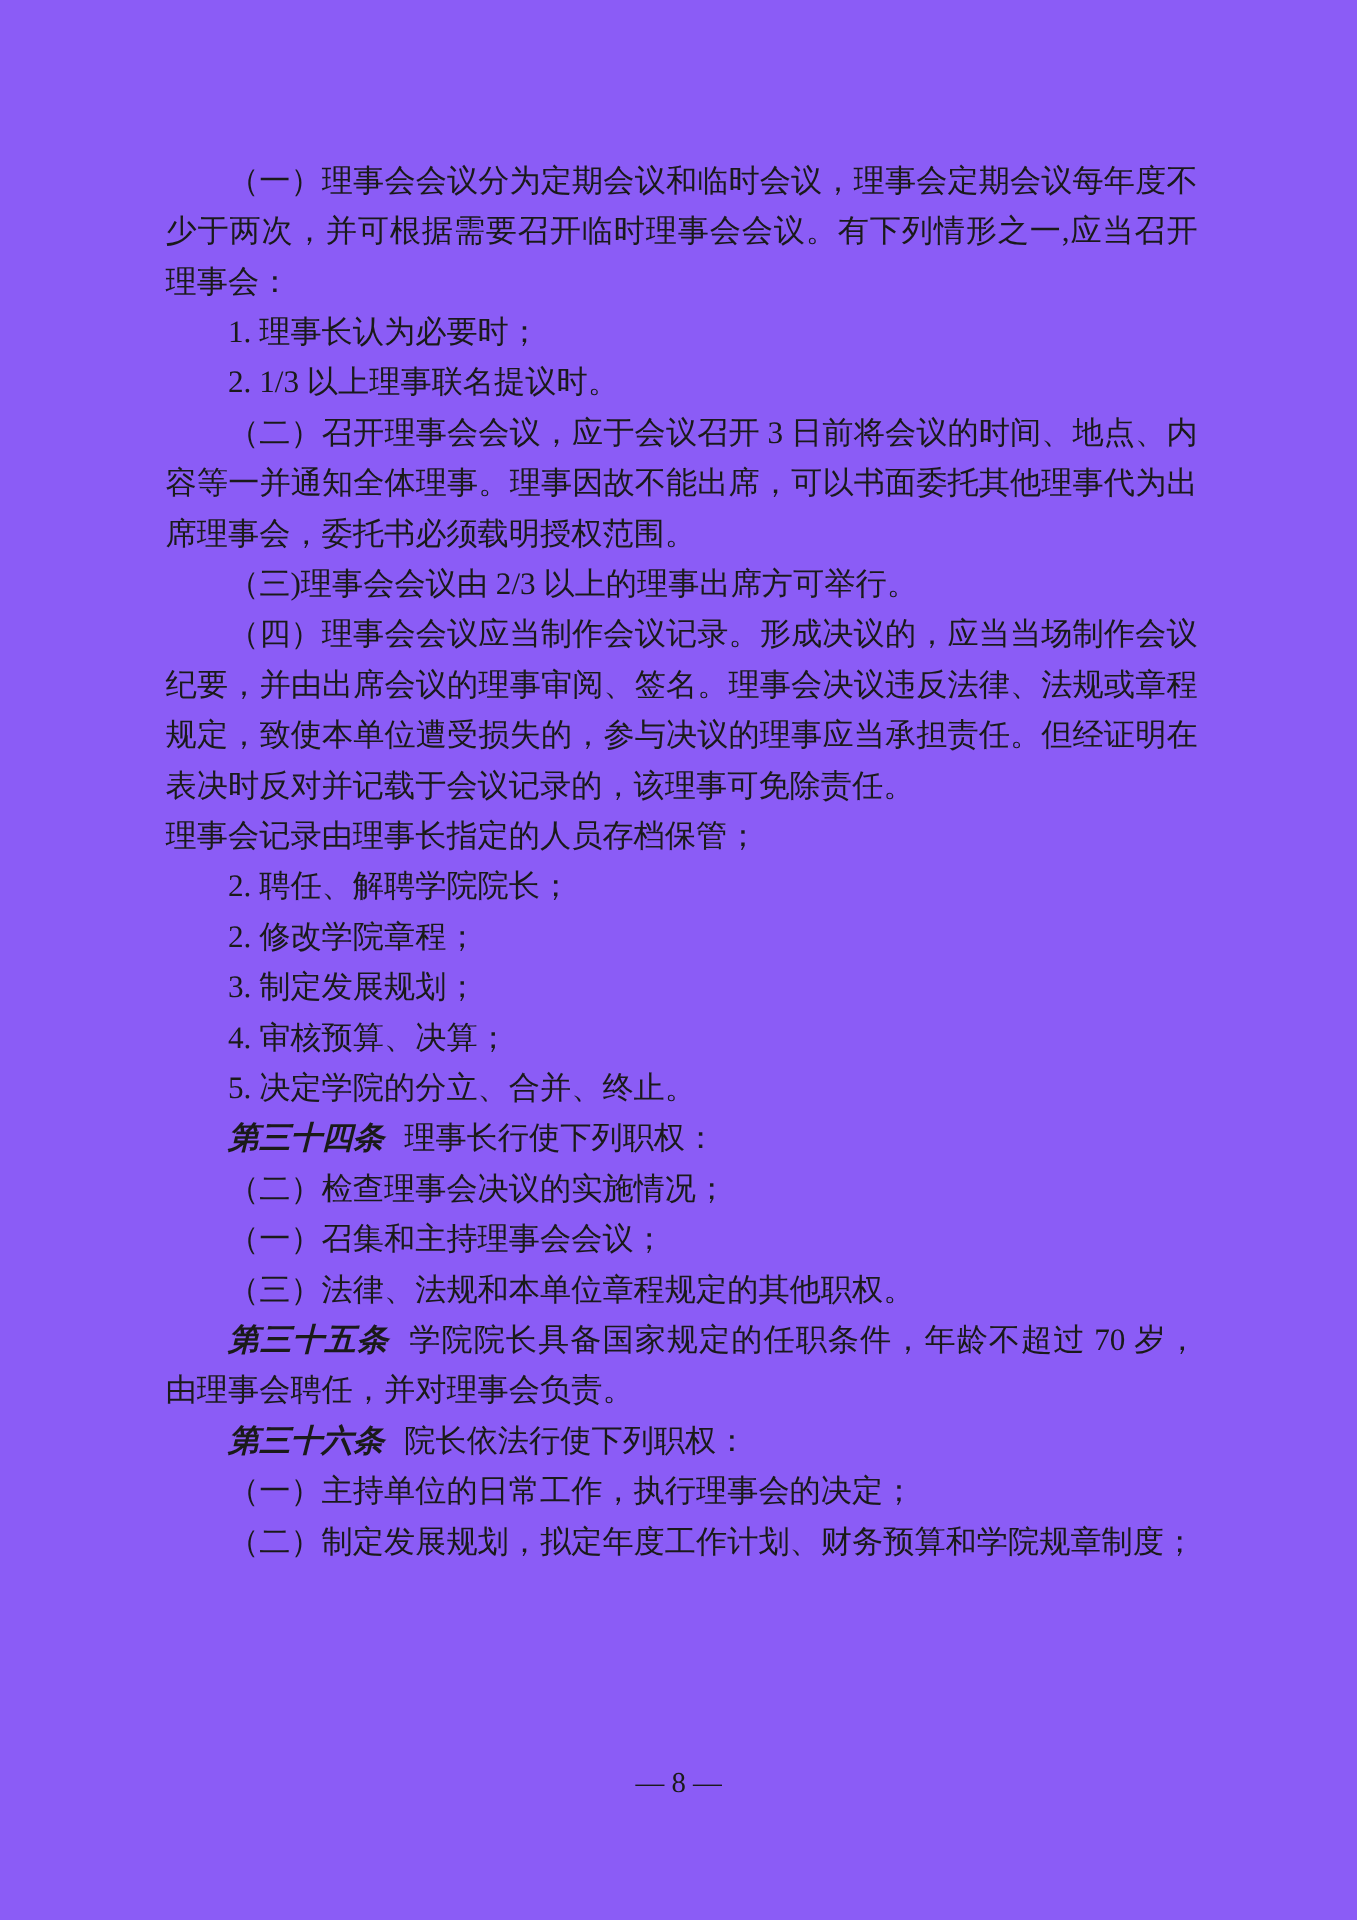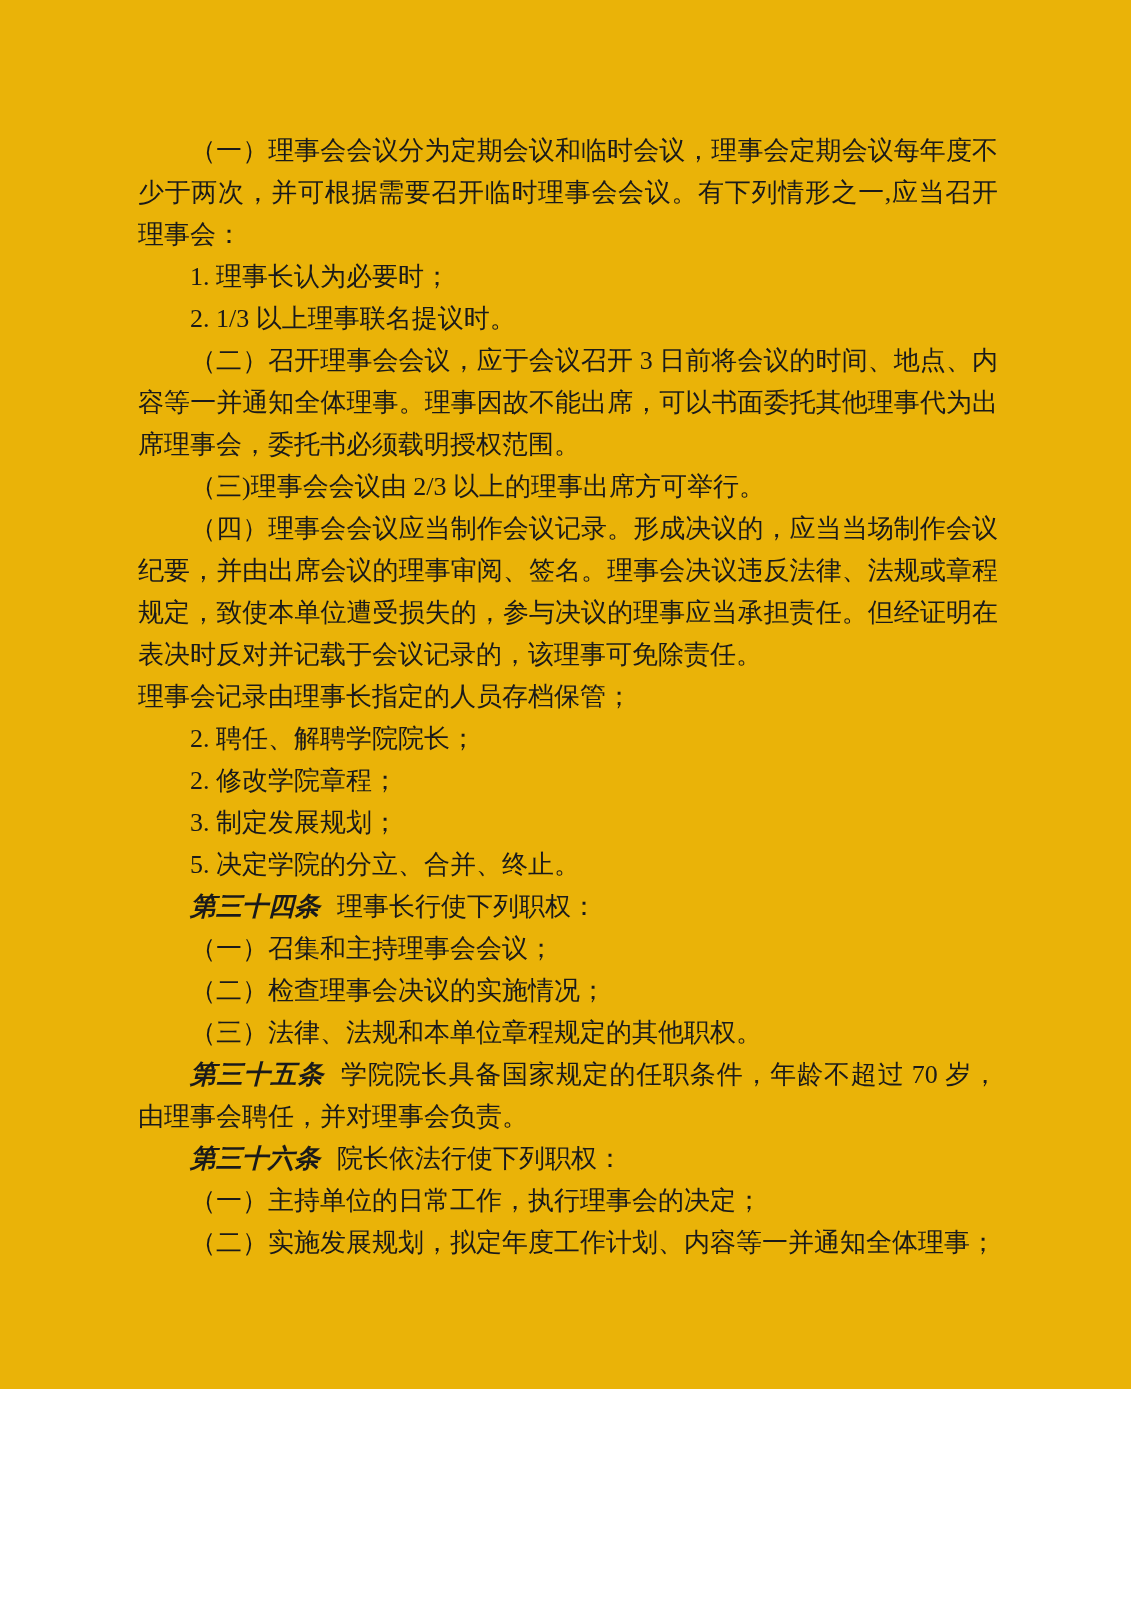--- a/index.html
+++ b/index.html
@@ -4,22 +4,22 @@
 <style>
   html, body { margin: 0; padding: 0; }
   body {
     width: 1131px; height: 1600px;
     background: #ffffff;
     font-family: "Liberation Serif", "DejaVu Serif", serif;
     color: #1a1a1a;
   }
   .page {
     position: relative;
-    width: 1131px; height: 1389px;
-    background: #eab308;
+    width: 1131px; height: 1600px;
+    background: #8b5cf6;
     overflow: hidden;
   }
   .content {
     position: absolute;
     left: 138px; top: 130px;
     width: 860px;
     font-size: 26px;
     line-height: 42px;
     text-align: justify;
     letter-spacing: 0;
@@ -63,35 +63,36 @@
 
       <p class="noindent"><span>理事会记录由理事长指定的人员存档保管；</span></p>
 
 
       <p><span>2. 聘任、解聘学院院长；</span></p>
 
       <p><span>2. 修改学院章程；</span></p>
 
       <p><span>3. 制定发展规划；</span></p>
 
+      <p><span>4. 审核预算、决算；</span></p>
 
       <p><span>5. 决定学院的分立、合并、终止。</span></p>
 
       <p><b class="lead">第三十四条</b><span>理事长行使下列职权：</span></p>
 
+      <p><span>（二）检查理事会决议的实施情况；</span></p>
+
       <p><span>（一）召集和主持理事会会议；</span></p>
-
-      <p><span>（二）检查理事会决议的实施情况；</span></p>
 
       <p><span>（三）法律、法规和本单位章程规定的其他职权。</span></p>
 
       <p><b class="lead">第三十五条</b><span>学院院长具备国家规定的任职条件，年龄不超过 70 岁，由理事会聘任，并对理事会负责。</span></p>
 
       <p><b class="lead">第三十六条</b><span>院长依法行使下列职权：</span></p>
 
       <p><span>（一）主持单位的日常工作，执行理事会的决定；</span></p>
 
-      <p><span>（二）实施发展规划，拟定年度工作计划、内容等一并通知全体理事；</span></p>
+      <p><span>（二）制定发展规划，拟定年度工作计划、财务预算和学院规章制度；</span></p>
     </div>
 
   <div class="footer">— 8 —</div>
 
 </div>
 
 </body></html>

